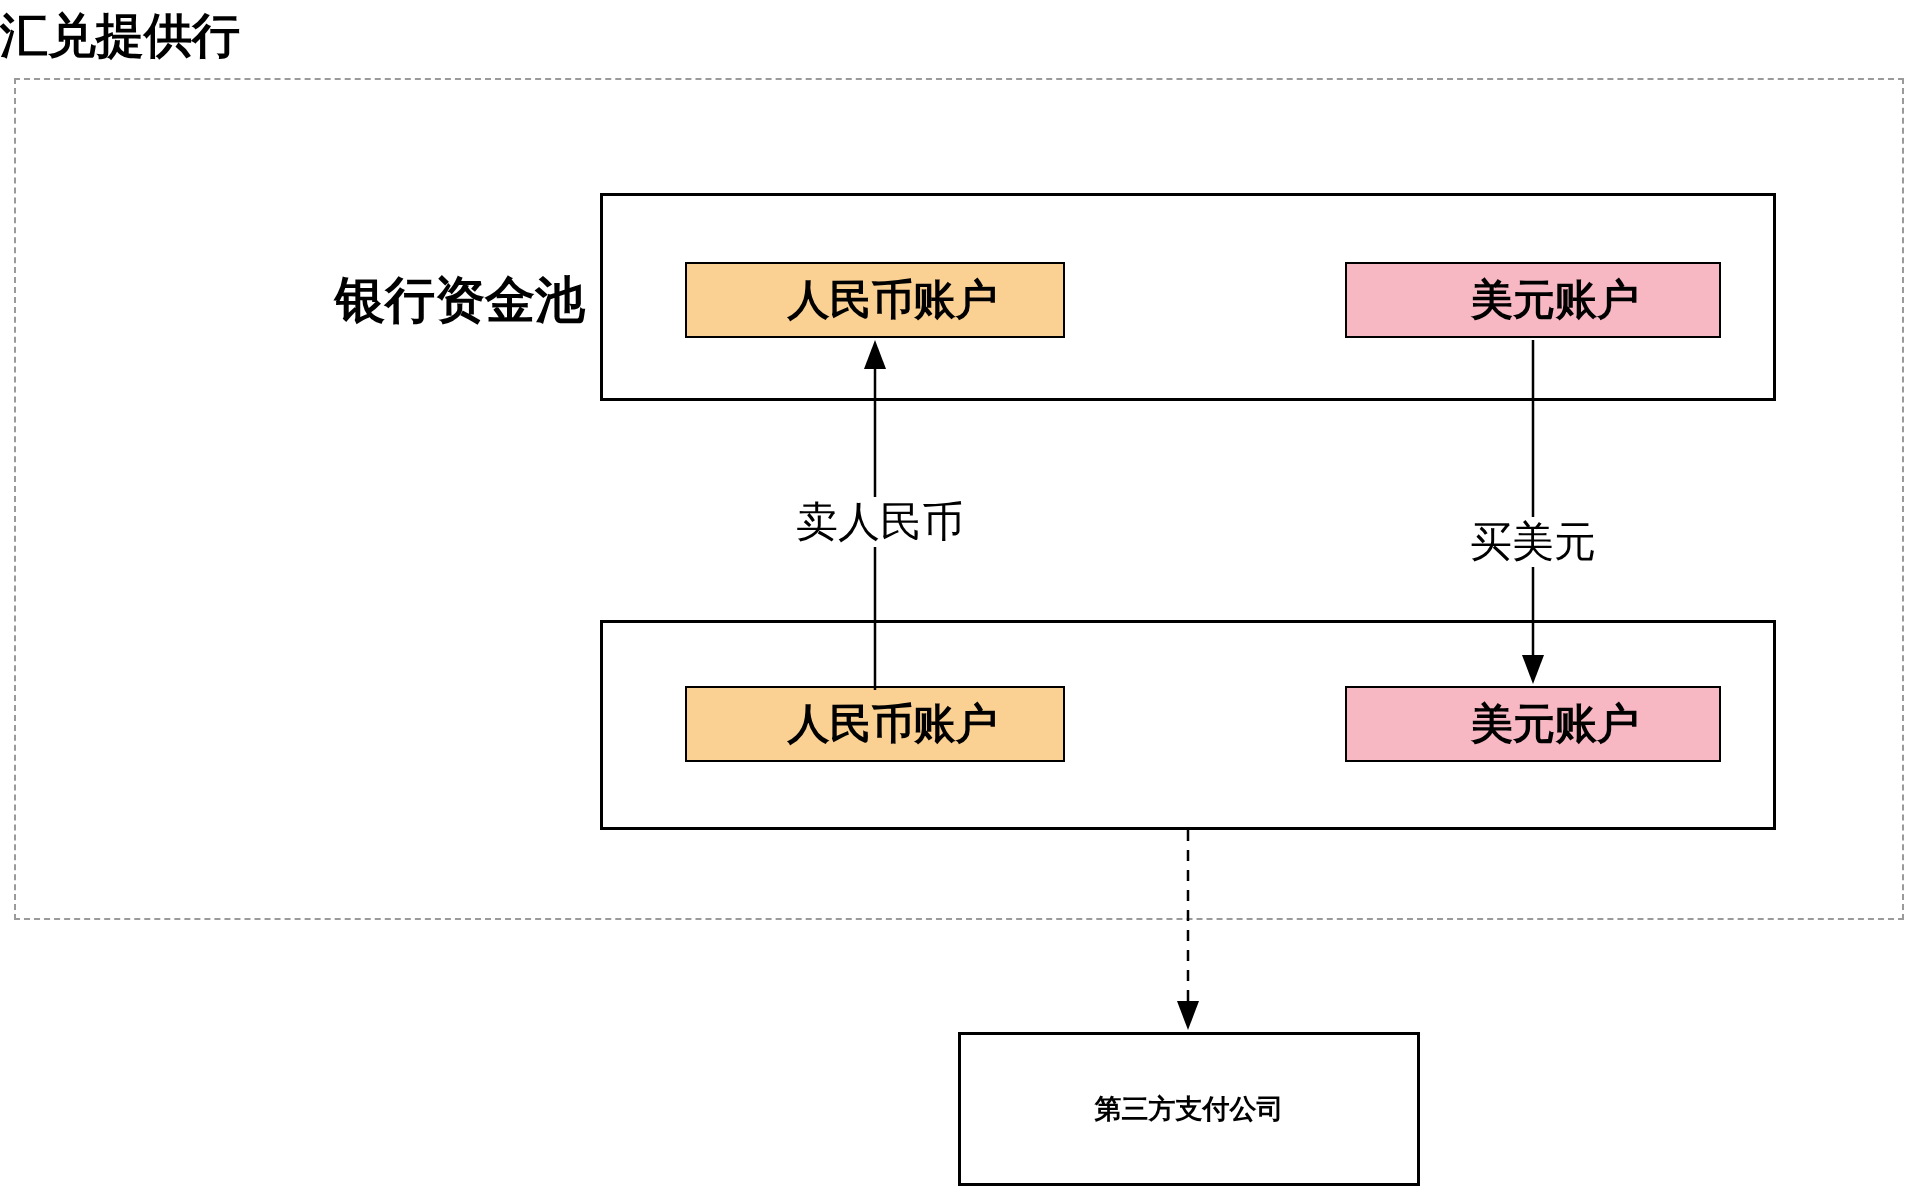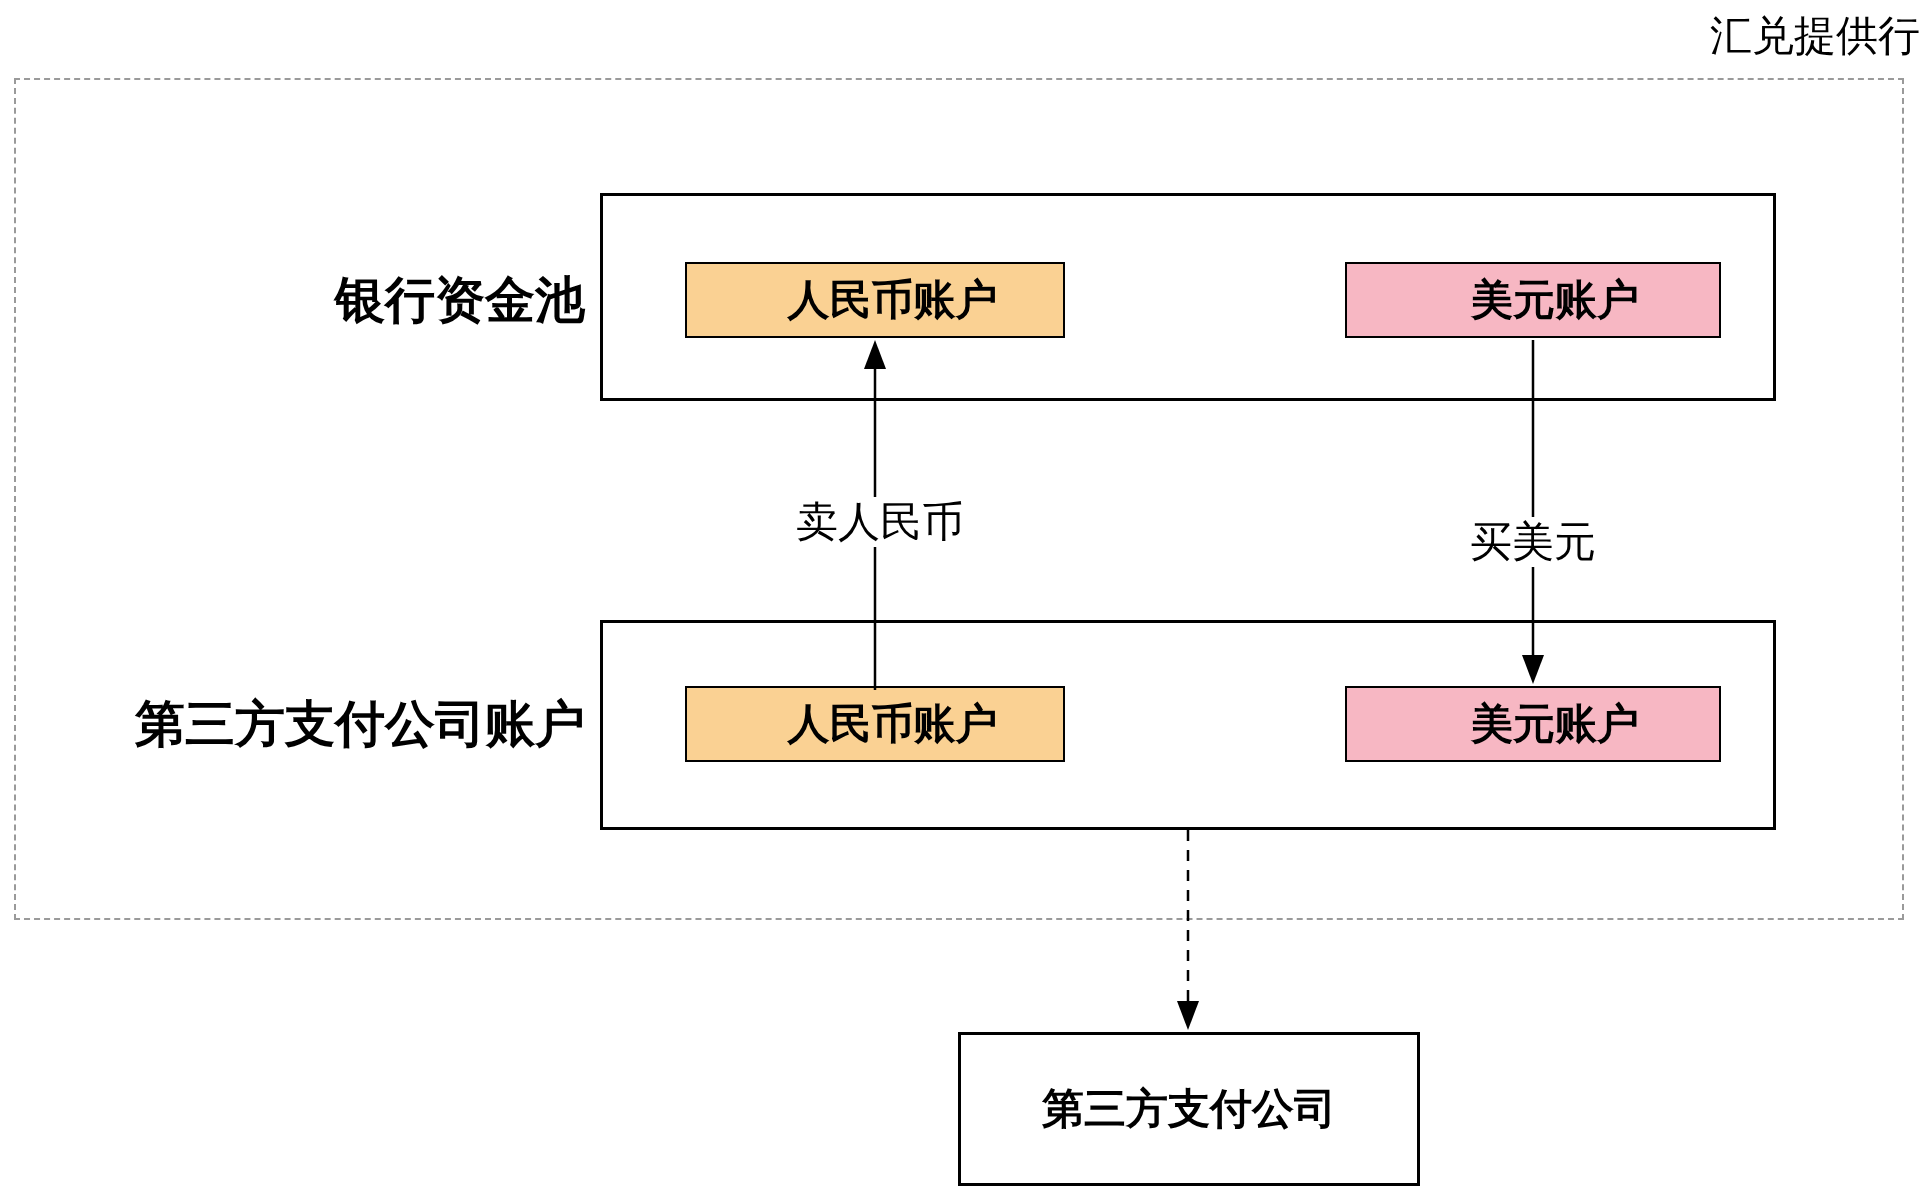--- a/index.html
+++ b/index.html
@@ -12,22 +12,22 @@
   .canvas{
     position:relative;
     width:1920px;height:1197px;
     background:#ffffff;
     font-family:"Liberation Sans","DejaVu Sans",sans-serif;
     color:#000;
     overflow:hidden;
   }
   .title{
     position:absolute;left:0;right:0;top:12px;
-    text-align:right;
-    font-size:42px;font-weight:400;line-height:48px;
+    text-align:left;
+    font-size:48px;font-weight:700;line-height:48px;
   }
   .outer-dashed{
     position:absolute;left:14px;top:78px;width:1890px;height:842px;
     border:2px dashed var(--dashed);
     box-sizing:border-box;
   }
   .container-box{
     position:absolute;
     border:3px solid var(--line);
     box-sizing:border-box;
@@ -68,39 +68,38 @@
     font-size:42px;font-weight:400;line-height:46px;
     white-space:nowrap;
   }
   .sell-rmb-label{left:880px;top:522px;}
   .buy-usd-label{left:1533px;top:542px;}
   .company-box{
     position:absolute;left:958px;top:1032px;width:462px;height:154px;
     border:3px solid var(--line);
     box-sizing:border-box;
     display:flex;align-items:center;justify-content:center;
-    font-size:42px;font-weight:600;
+    font-size:27px;font-weight:600;
     background:#fff;
   }
 </style>
 </head>
 <body>
 
 <div class="canvas">
 
   <div class="title">汇兑提供行</div>
 
   <div class="outer-dashed"></div>
 
   <div class="group-label bank-pool-label">银行资金池</div>
   <div class="container-box bank-pool-box"></div>
   <div class="account-box orange upper-rmb">人民币账户</div>
   <div class="account-box pink upper-usd">美元账户</div>
 
-  <div class="group-label tp-accounts-label">第三方支付公司账户</div>
   <div class="container-box tp-accounts-box"></div>
   <div class="account-box orange lower-rmb">人民币账户</div>
   <div class="account-box pink lower-usd">美元账户</div>
 
   <svg class="arrows" viewBox="0 0 1920 1197" xmlns="http://www.w3.org/2000/svg">
 
     <line x1="875" y1="690" x2="875" y2="352" stroke="#000" stroke-width="2.5"></line>
     <polygon points="875,340 864,369 886,369" fill="#000"></polygon>
 
     <line x1="1533" y1="340" x2="1533" y2="672" stroke="#000" stroke-width="2.5"></line>

